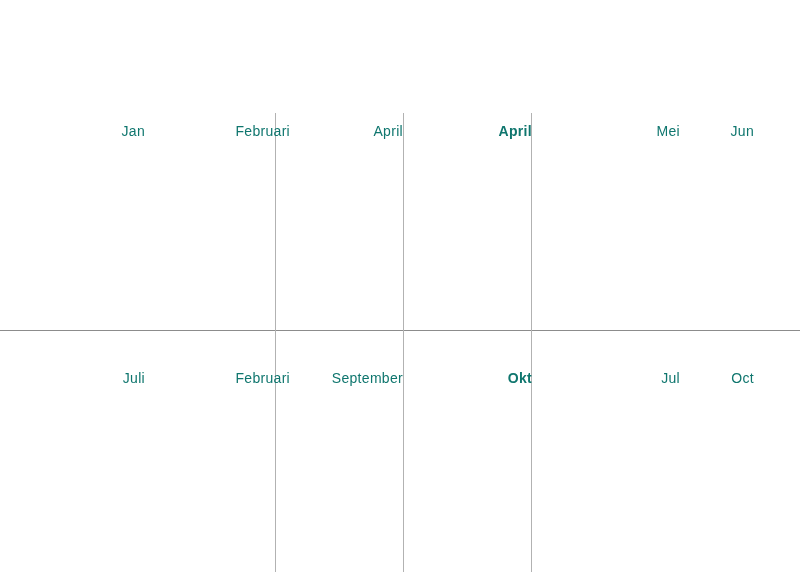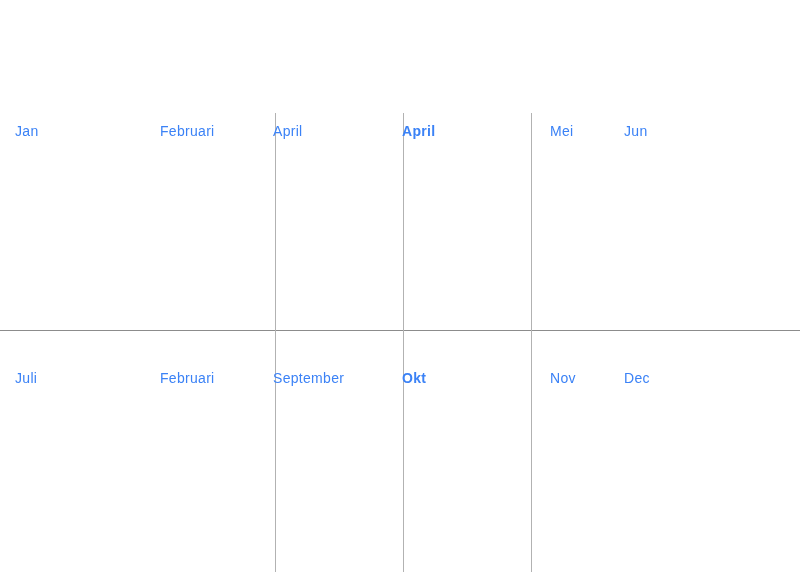--- a/index.html
+++ b/index.html
@@ -29,25 +29,25 @@
     width: 1px;
     height: 459px; 
     background: #b2b2b2;
   }
   .v-divider.v1 { left: 275px; }
   .v-divider.v2 { left: 403px; }
   .v-divider.v3 { left: 531px; }
   .month-label {
     position: absolute;
     width: 130px;
-    text-align: left;
+    text-align: right;
     font-size: 14px;
     line-height: 17px;
     letter-spacing: 0.3px;
-    color: #3b82f6;
+    color: #0f766e;
     white-space: nowrap;
   }
   .row-top .month-label    { top: 123px; }
   .row-bottom .month-label { top: 343px; margin-top: 27px; }
   .c1 { left: 15px;  }  
   .c2 { left: 160px; }  
   .c3 { left: 273px; }  
   .c4 { left: 402px; font-weight: bold; }  
   .c5 { left: 550px; }  
   .c6 { left: 624px; }  
@@ -69,17 +69,17 @@
     <span class="month-label c4">April</span>
     <span class="month-label c5">Mei</span>
     <span class="month-label c6">Jun</span>
   </div>
 
   <div class="row-bottom">
     <span class="month-label c1">Juli</span>
     <span class="month-label c2">Februari</span>
     <span class="month-label c3">September</span>
     <span class="month-label c4">Okt</span>
-    <span class="month-label c5">Nov</span>
-    <span class="month-label c6">Dec</span>
+    <span class="month-label c5">Jul</span>
+    <span class="month-label c6">Oct</span>
   </div>
 
 </div>
 
 </body></html>

